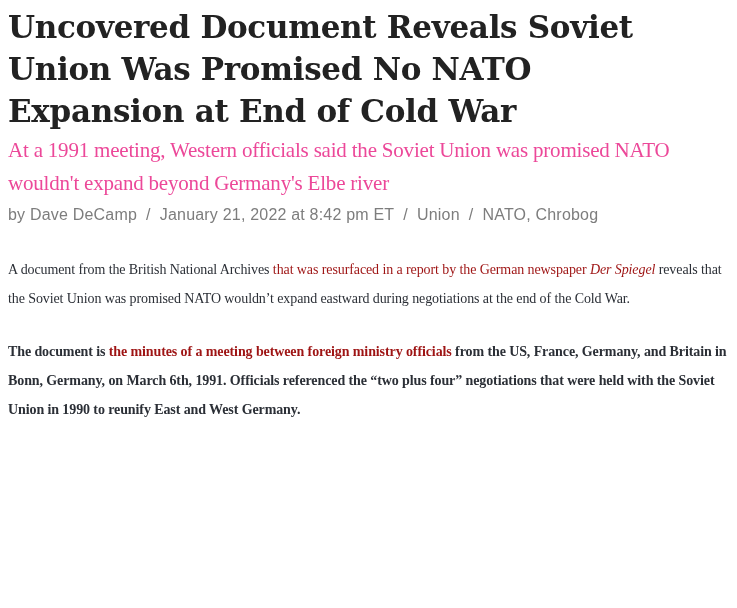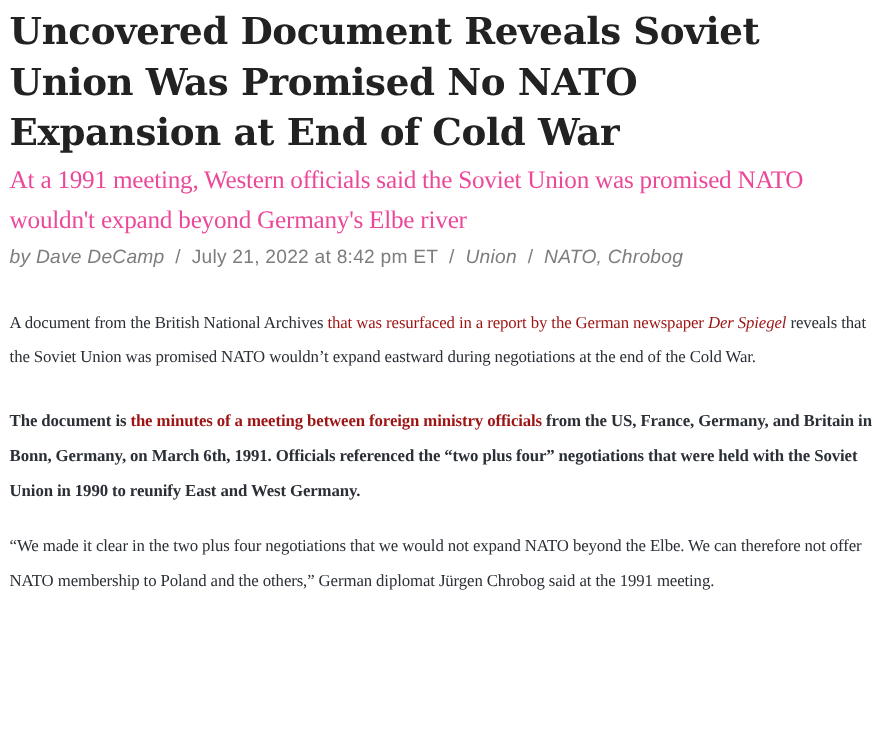--- a/index.html
+++ b/index.html
@@ -51,21 +51,20 @@
     white-space: nowrap;
   }
   .byline .sep {
     margin: 0 9px;
     color: var(--c-byline);
   }
   .byline a {
     color: var(--c-byline);
     text-decoration: none;
     cursor: pointer;
-    font-style: italic;
   }
   .article-body p {
     font-family: "Liberation Serif", serif;
     font-size: 14px;
     line-height: 29px;
     letter-spacing: -0.1px;
     color: var(--c-body);
     max-width: 725px;
     margin: 0 0 13px 0;
   }
@@ -81,22 +80,21 @@
 </head>
 <body>
 
 <div class="page">
 
   <h1 class="headline">Uncovered Document Reveals Soviet Union Was Promised No NATO Expansion at End of Cold War</h1>
 
   <p class="subtitle">At a 1991 meeting, Western officials said the Soviet Union was promised NATO wouldn't expand beyond Germany's Elbe river</p>
 
   <div class="byline">
-    <a>by Dave DeCamp</a><span class="sep">/</span><span>July 21, 2022 at 8:42 pm ET</span><span class="sep">/</span><a>Union</a><span class="sep">/</span><a>NATO, Chrobog</a>
+    <a>by Dave DeCamp</a><span class="sep">/</span><span>January 21, 2022 at 8:42 pm ET</span><span class="sep">/</span><a>Union</a><span class="sep">/</span><a>NATO, Chrobog</a>
   </div>
 
   <div class="article-body">
       <p><span>A document from the British National Archives </span><a class="body-link">that was resurfaced in a report by the German newspaper </a><a class="body-link italic">Der Spiegel</a><span> reveals that the Soviet Union was promised NATO wouldn’t expand eastward during negotiations at the end of the Cold War.</span></p>
       <p><span>The document is </span><a class="body-link">the minutes of a meeting between foreign ministry officials</a><span> from the US, France, Germany, and Britain in Bonn, Germany, on March 6th, 1991. Officials referenced the “two plus four” negotiations that were held with the Soviet Union in 1990 to reunify East and West Germany.</span></p>
-      <p><span>“We made it clear in the two plus four negotiations that we would not expand NATO beyond the Elbe. We can therefore not offer NATO membership to Poland and the others,” German diplomat Jürgen Chrobog said at the 1991 meeting.</span></p>
     </div>
 
 </div>
 
 </body></html>

